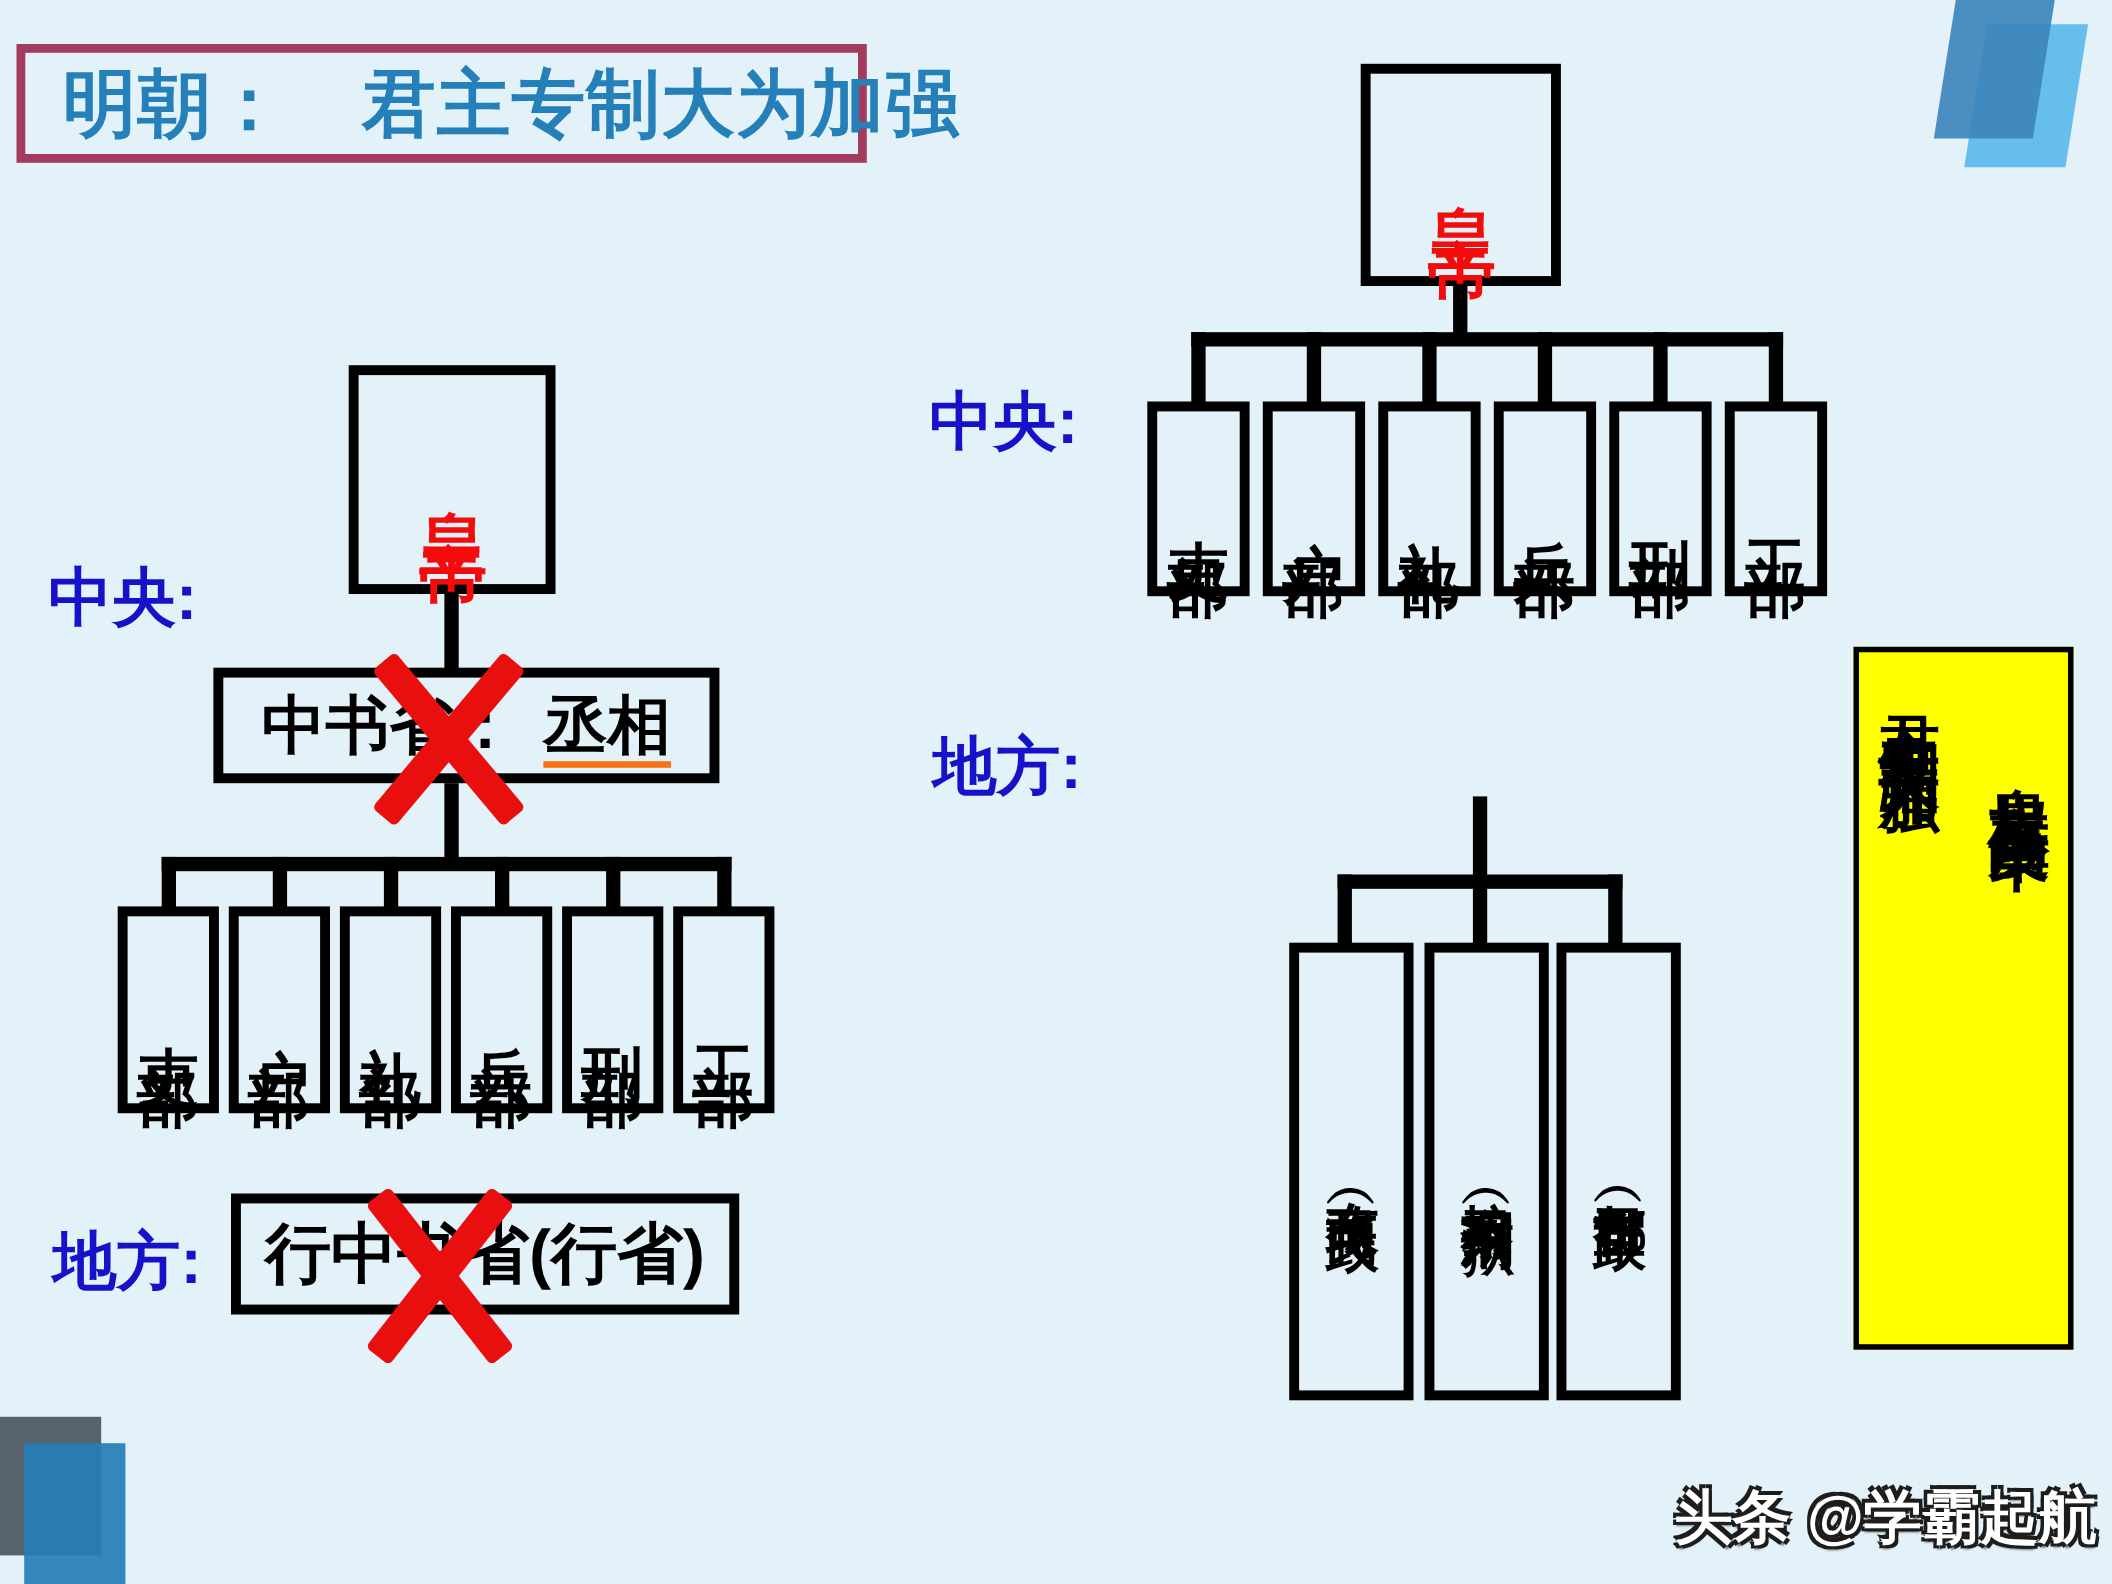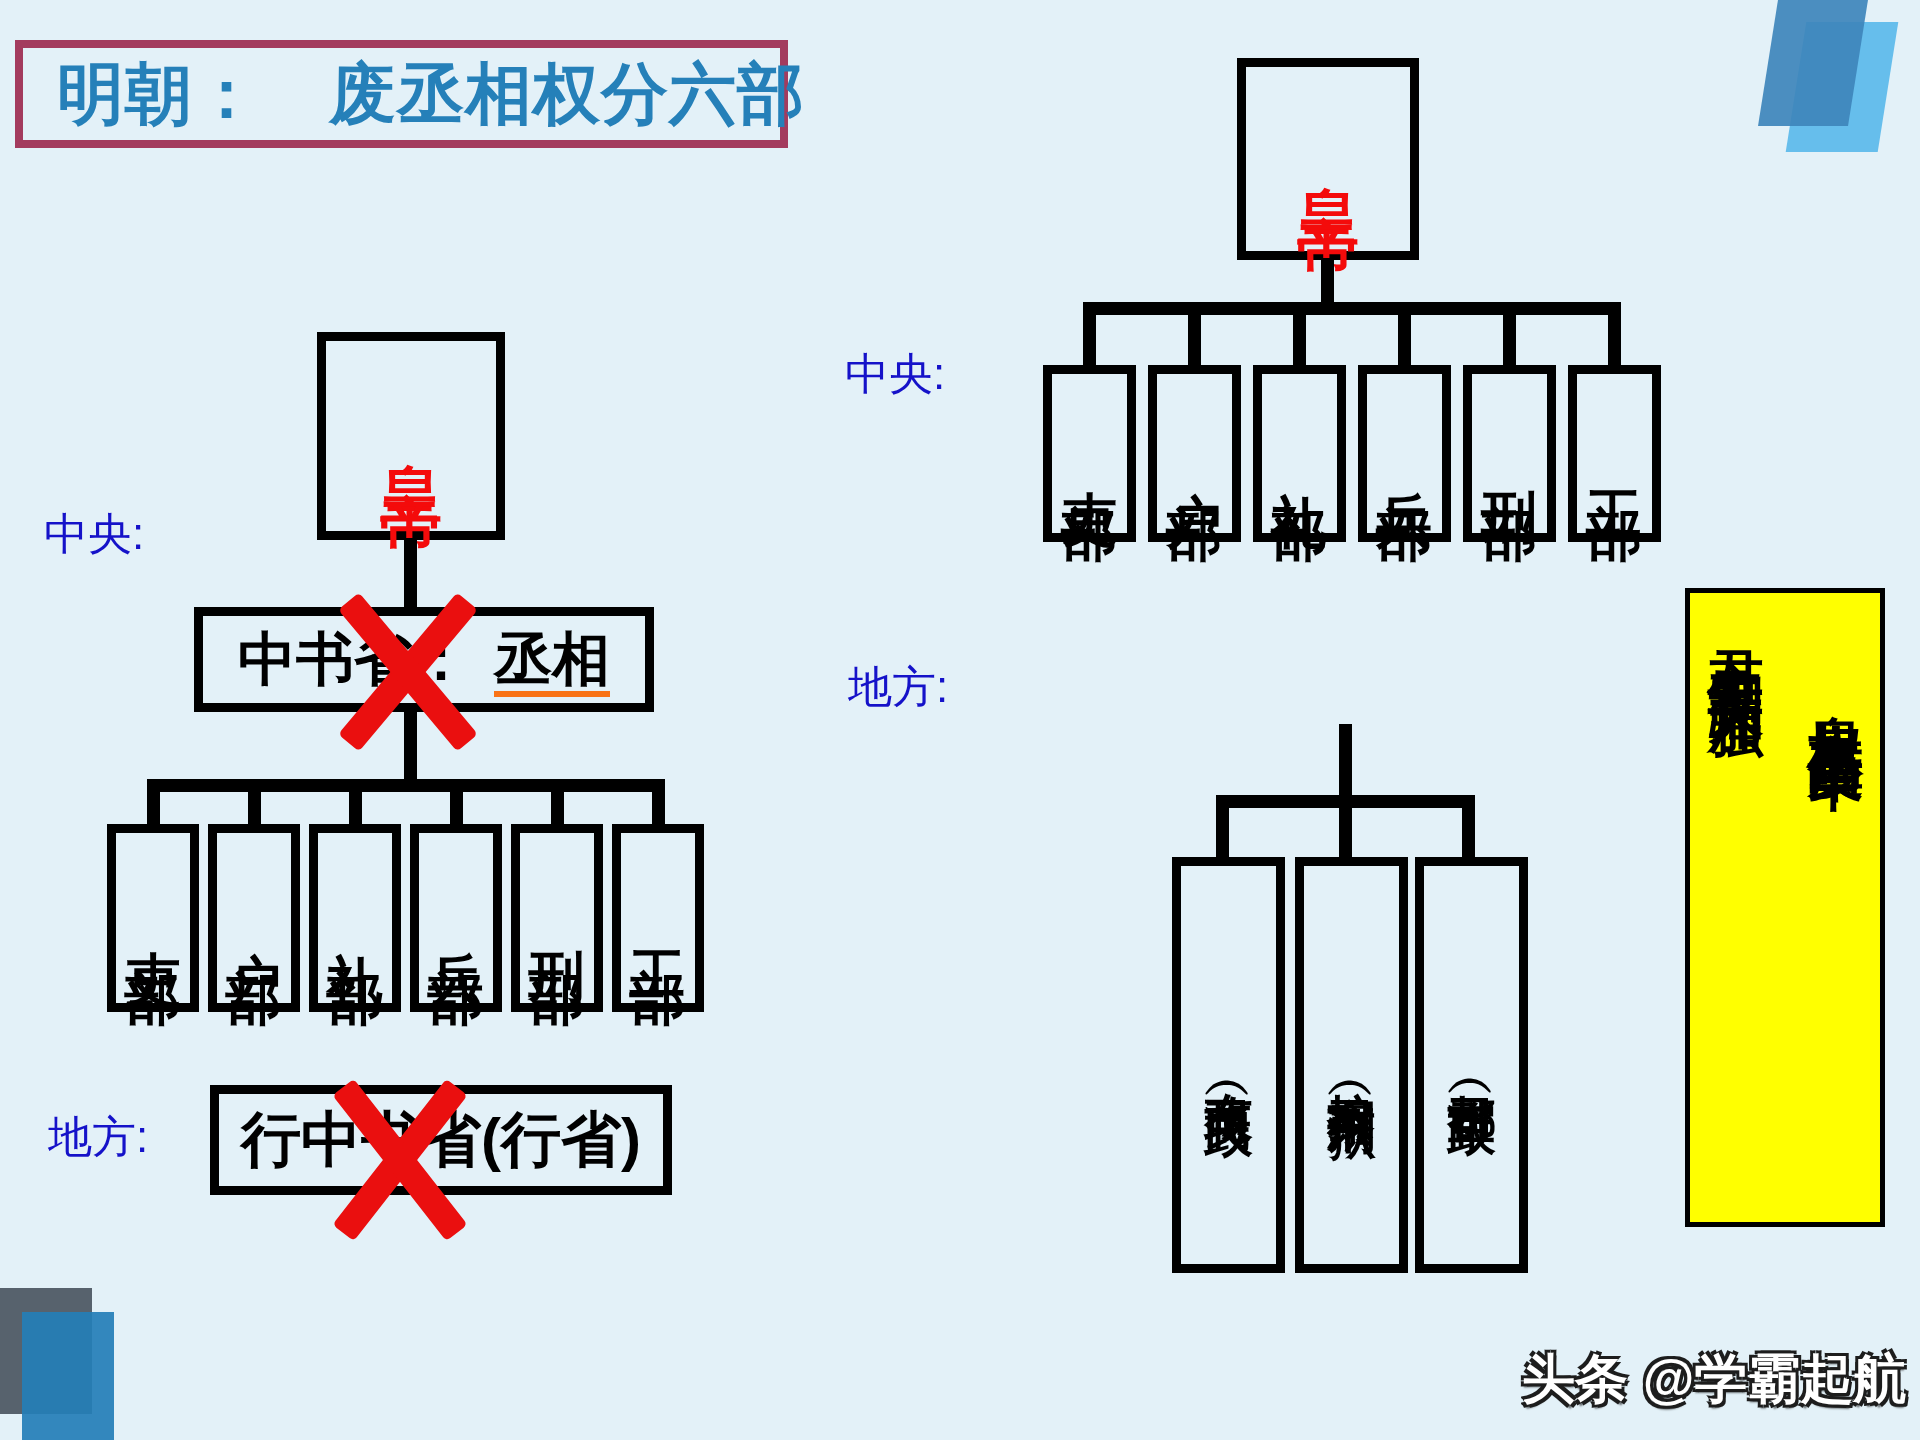--- a/index.html
+++ b/index.html
@@ -26,21 +26,21 @@
 
   
   .vline{position:absolute;width:13px;background:#000;}
   .hbar{position:absolute;height:13px;background:#000;}
   .dbox{position:absolute;border:9px solid #000;display:flex;align-items:center;justify-content:center;}
   .vtext{writing-mode:vertical-rl;text-orientation:mixed;font-weight:bold;color:#000;}
 
   .emperor{font-size:62px;letter-spacing:28px;color:#F40B0B;font-weight:bold;padding-top:12px;}
   .ministry{font-size:56px;letter-spacing:16px;padding-top:8px;}
 
-  .level-label{position:absolute;font-size:44px;font-weight:normal;color:#1512C9;white-space:nowrap;}
+  .level-label{position:absolute;font-size:58px;font-weight:bold;color:#1512C9;white-space:nowrap;}
 
   .zss-text{font-size:58px;font-weight:bold;color:#000;white-space:nowrap;}
   .zss-underline{border-bottom:6px solid #f97316;padding-bottom:0px;}
 
   
   .x-mark{position:absolute;}
   .x-mark::before,.x-mark::after{
     content:"";position:absolute;left:50%;top:50%;
     width:27px;height:185px;background:#EA0F0F;border-radius:5px;
   }
@@ -75,21 +75,21 @@
 <body>
 
 <div class="slide">
 
   <div class="para tr-light"></div>
   <div class="para tr-dark"></div>
   <div class="para bl-gray"></div>
   <div class="para bl-blue"></div>
 
   <div class="title-box">
-    <span class="title-text">明朝：　废丞相权分六部</span>
+    <span class="title-text">明朝：　君主专制大为加强</span>
   </div>
 
   <div class="level-label" style="left:44px;top:505px;">中央:</div>
 
   <div class="dbox" style="left:317px;top:332px;width:188px;height:208px;">
     <span class="vtext emperor">皇帝</span>
   </div>
 
   <div class="vline" style="left:404px;top:538px;height:70px;"></div>
 

